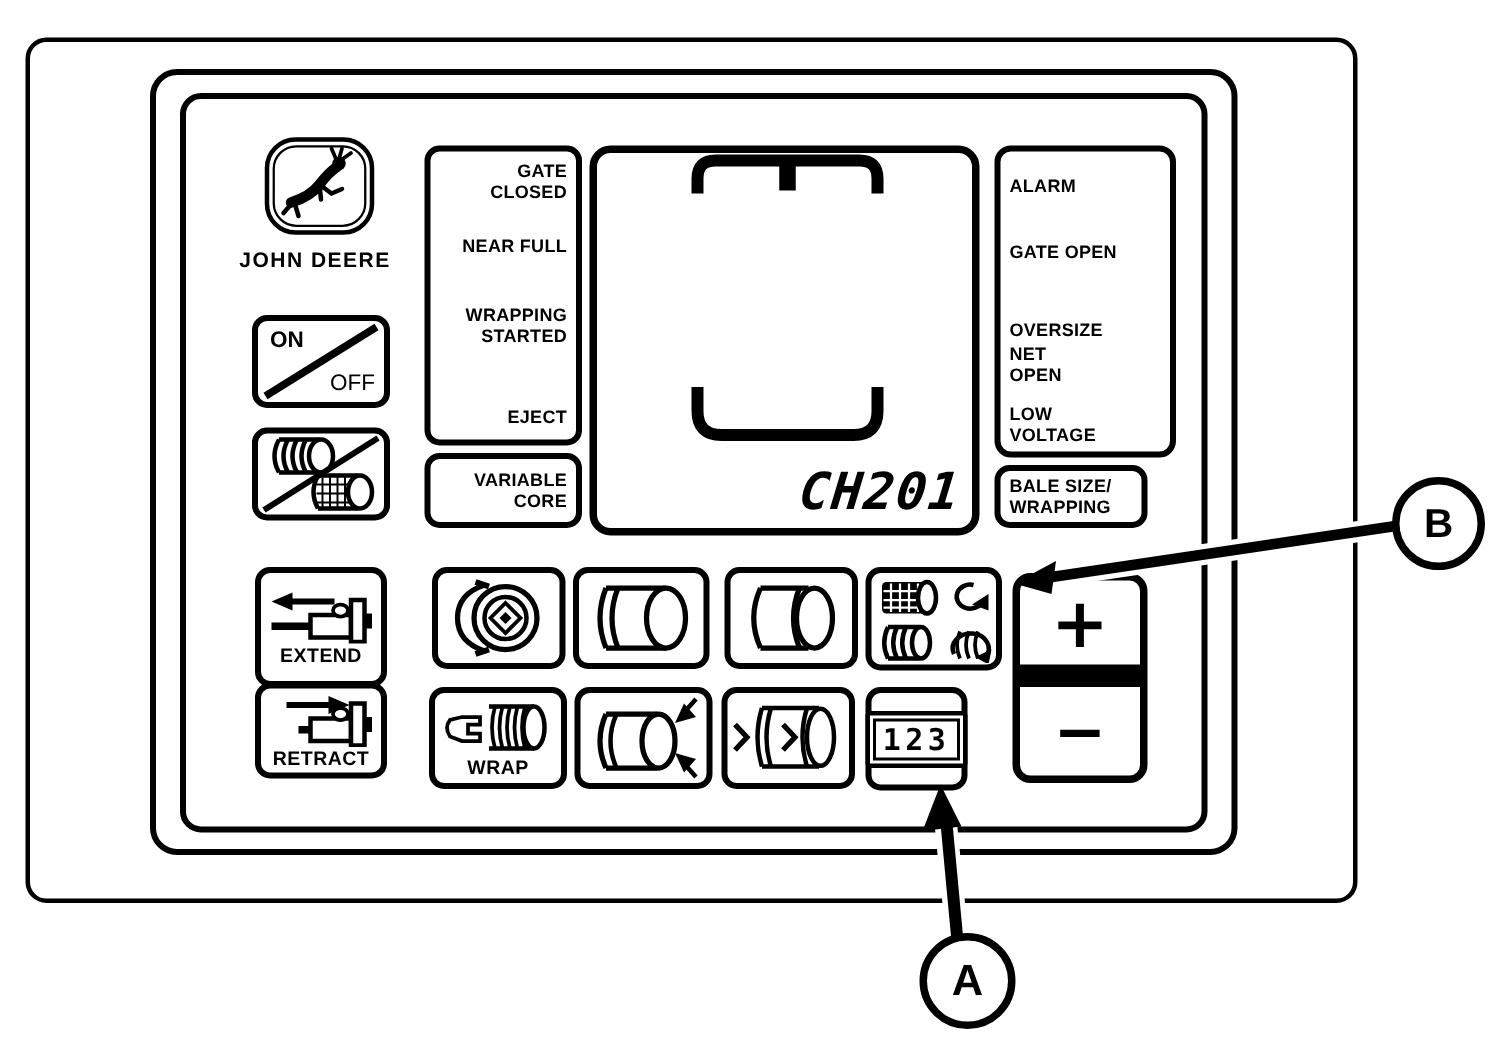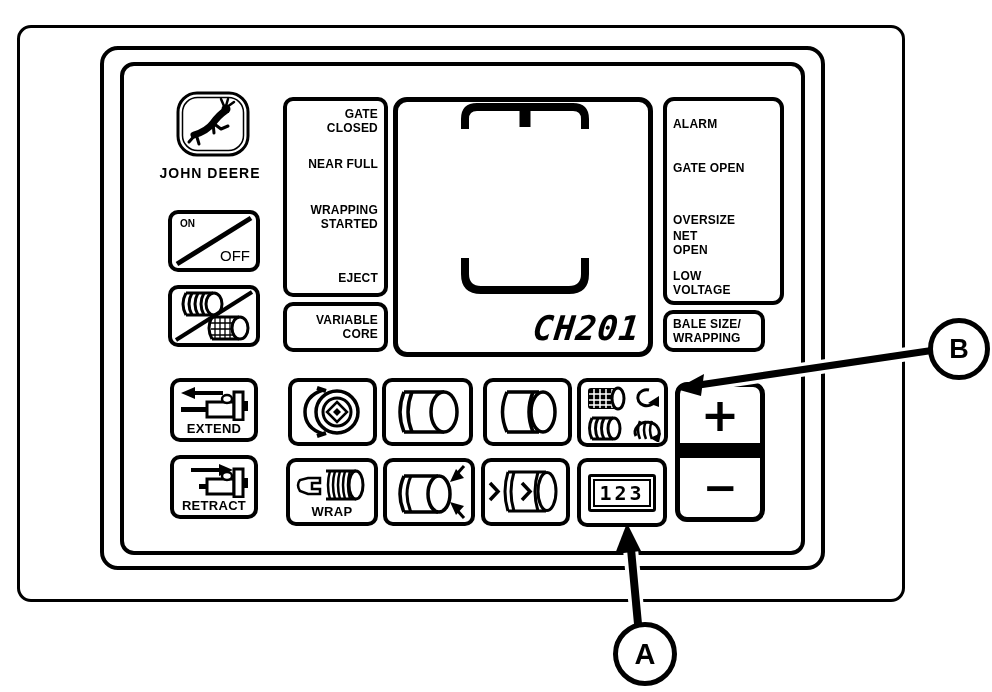--- a/index.html
+++ b/index.html
@@ -45,42 +45,42 @@
       </g>
       <circle cx="52" cy="19" r="4.5" fill="#000"></circle>
     </svg>
   </div>
   <div class="abs brand" style="left:146px;top:165px;width:128px;">JOHN DEERE</div>
 
   <div class="abs box" style="left:168px;top:210px;width:92px;height:62px;">
     <svg class="abs" style="left:0;top:0;" width="84" height="54" viewBox="0 0 84 54">
       <line x1="5" y1="50" x2="79" y2="4" stroke="#000" stroke-width="5"></line>
     </svg>
-    <span class="abs" style="left:8px;top:4px;font-weight:bold;font-size:10px;">ON</span>
+    <span class="abs" style="left:8px;top:4px;font-weight:bold;font-size:15px;">ON</span>
     <span class="abs" style="right:6px;bottom:4px;font-weight:normal;font-size:15px;">OFF</span>
   </div>
 
   <div class="abs btn" style="left:168px;top:285px;width:92px;height:62px;">
     <svg width="82" height="54" viewBox="0 0 82 54">
       <g stroke="#000" fill="none" stroke-width="3">
         <path d="M13,4 H40 M13,26 H40"></path>
         <path d="M13,4 Q7,15 13,26 M19,4 Q13,15 19,26 M25,4 Q19,15 25,26 M31,4 Q25,15 31,26"></path>
         <ellipse cx="41" cy="15" rx="8" ry="11" fill="#fff"></ellipse>
         <path d="M39,28 H66 M39,50 H66"></path>
         <path d="M39,28 Q33,39 39,50"></path>
       </g>
       <g stroke="#000" stroke-width="1.3">
         <path d="M42,29 V49 M47,29 V49 M52,29 V49 M57,29 V49 M62,29 V49 M38,34 H64 M38,40 H64 M38,46 H64"></path>
       </g>
       <ellipse cx="67" cy="39" rx="8" ry="11" fill="#fff" stroke="#000" stroke-width="3"></ellipse>
       <line x1="3" y1="51" x2="79" y2="3" stroke="#000" stroke-width="4"></line>
     </svg>
   </div>
 
-  <div class="abs btn" style="left:170px;top:378px;width:88px;height:64px;">
+  <div class="abs btn" style="left:170px;top:378px;width:88px;height:80px;">
     <svg width="74" height="36" viewBox="0 0 74 36">
       <line x1="46" y1="8" x2="16" y2="8" stroke="#000" stroke-width="4"></line>
       <polygon points="18,2 18,14 4,8" fill="#000"></polygon>
       <rect x="4" y="22" width="28" height="5" fill="#000"></rect>
       <rect x="30" y="17" width="27" height="15" fill="#fff" stroke="#000" stroke-width="3"></rect>
       <ellipse cx="50" cy="14" rx="5" ry="4" fill="#fff" stroke="#000" stroke-width="2.5"></ellipse>
       <rect x="57" y="7" width="9" height="28" fill="#fff" stroke="#000" stroke-width="3"></rect>
       <rect x="66" y="16" width="5" height="10" fill="#000"></rect>
     </svg>
     <span class="btnlab">EXTEND</span>
@@ -220,21 +220,21 @@
         <path d="M22,6 H60 M22,45 H60"></path>
         <path d="M22,6 Q16,25.5 22,45 M28,6 Q22,25.5 28,45"></path>
         <path d="M52,6 Q46,25.5 52,45 M58,6 Q52,25.5 58,45"></path>
         <ellipse cx="61" cy="25.5" rx="9" ry="19" fill="#fff"></ellipse>
       </g>
       <path d="M4,17 L12,25.5 L4,34" fill="none" stroke="#000" stroke-width="3.5"></path>
       <path d="M36,17 L44,25.5 L36,34" fill="none" stroke="#000" stroke-width="3.5"></path>
     </svg>
   </div>
 
-  <div class="abs btn" style="left:577px;top:458px;width:90px;height:69px;">
+  <div class="abs btn" style="left:577px;top:458px;width:68px;height:69px;">
     <div class="counter-frame">
       <div class="counter-inner">123</div>
     </div>
   </div>
 
   <div class="abs" style="left:675px;top:382px;width:90px;height:140px;border:5px solid #000;border-radius:12px;box-sizing:border-box;background:#fff;display:flex;flex-direction:column;">
     <div style="height:56px;display:flex;align-items:center;justify-content:center;">
       <span class="pm" style="font-size:46px;line-height:46px;">+</span>
     </div>
     <div style="height:15px;background:#000;"></div>

